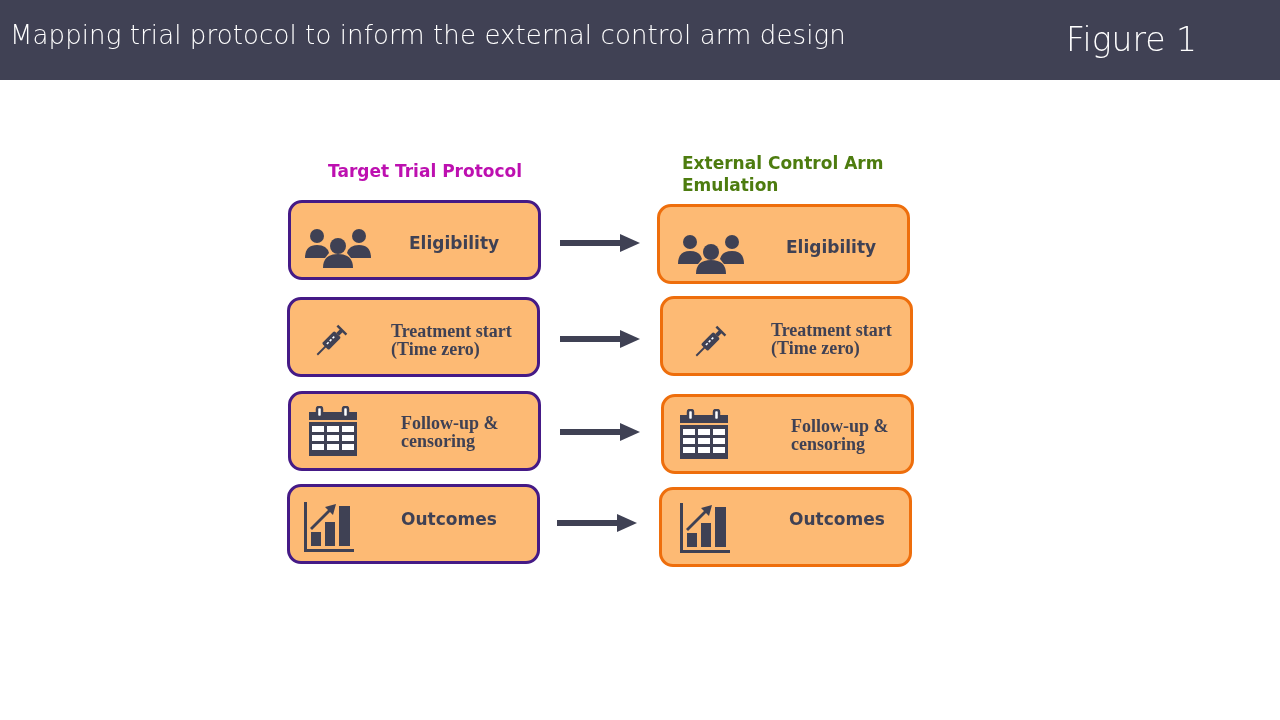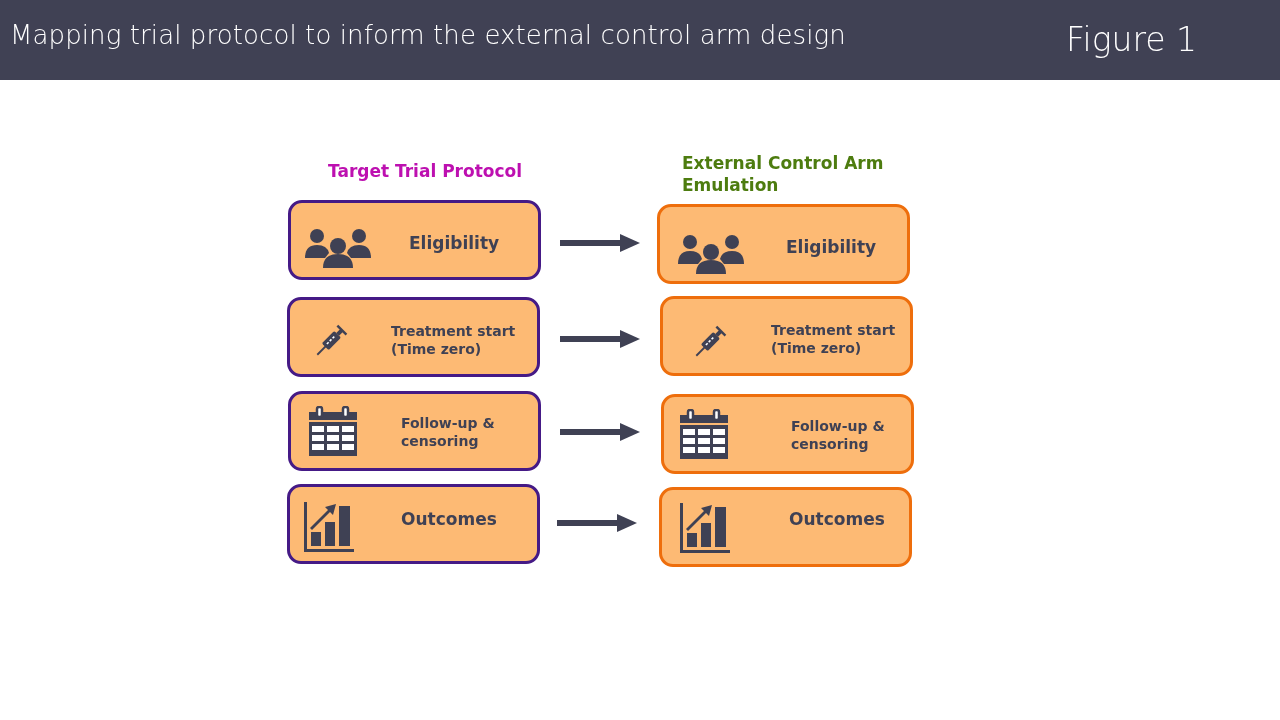--- a/index.html
+++ b/index.html
@@ -34,21 +34,21 @@
       border-radius: 14px; border: 3px solid #451a86; background: #fdba74;
     }
     .box.orange { border-color: #ee6e0c; }
     .box .icon { position: absolute; left: 12px; top: 12px; width: 70px; height: 52px; }
     .box .icon svg { width: 100%; height: 100%; display: block; }
     .box .label {
       position: absolute; color: #3f4154; font-weight: bold;
       font-family: "DejaVu Sans", sans-serif; white-space: nowrap;
     }
     .label.big { font-size: 17px; }
-    .label.small { font-size: 14px; line-height: 18px; }
+    .label.small { font-size: 18px; line-height: 18px; font-family: Liberation Serif, serif; }
 
     .arrow { position: absolute; width: 82px; height: 22px; }
     .arrow svg { width: 100%; height: 100%; display: block; }
   </style>
 </head>
 <body>
 
 <div class="header">
   <div class="header-title">Mapping trial protocol to inform the external control arm design</div>
   <div class="header-figure">Figure 1</div>

